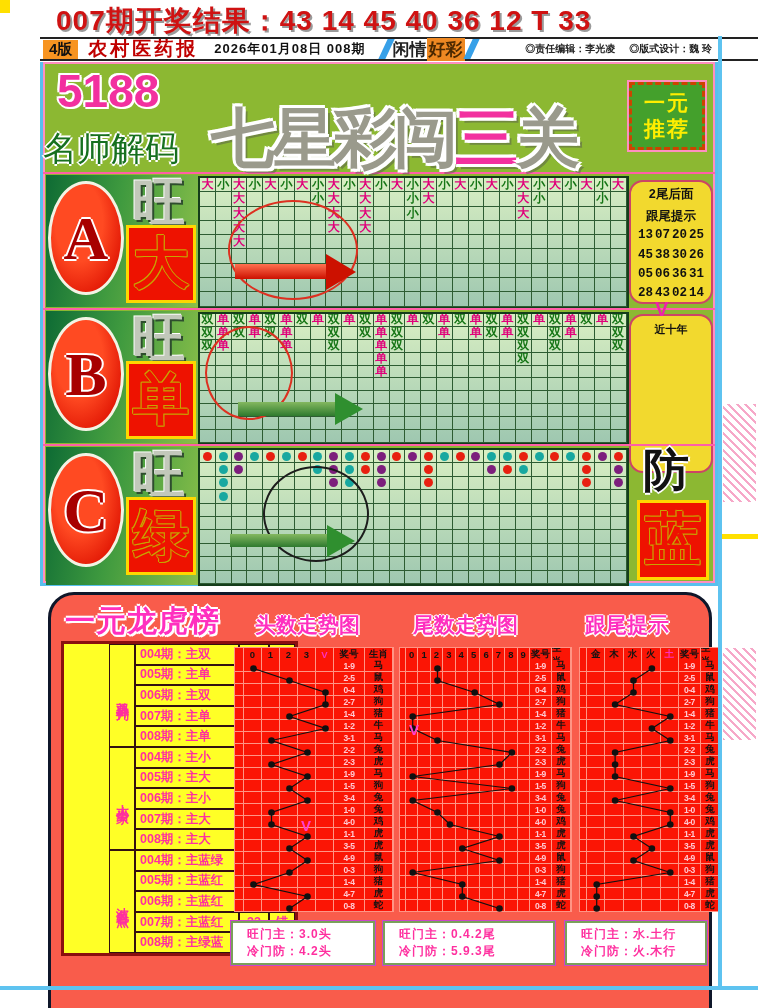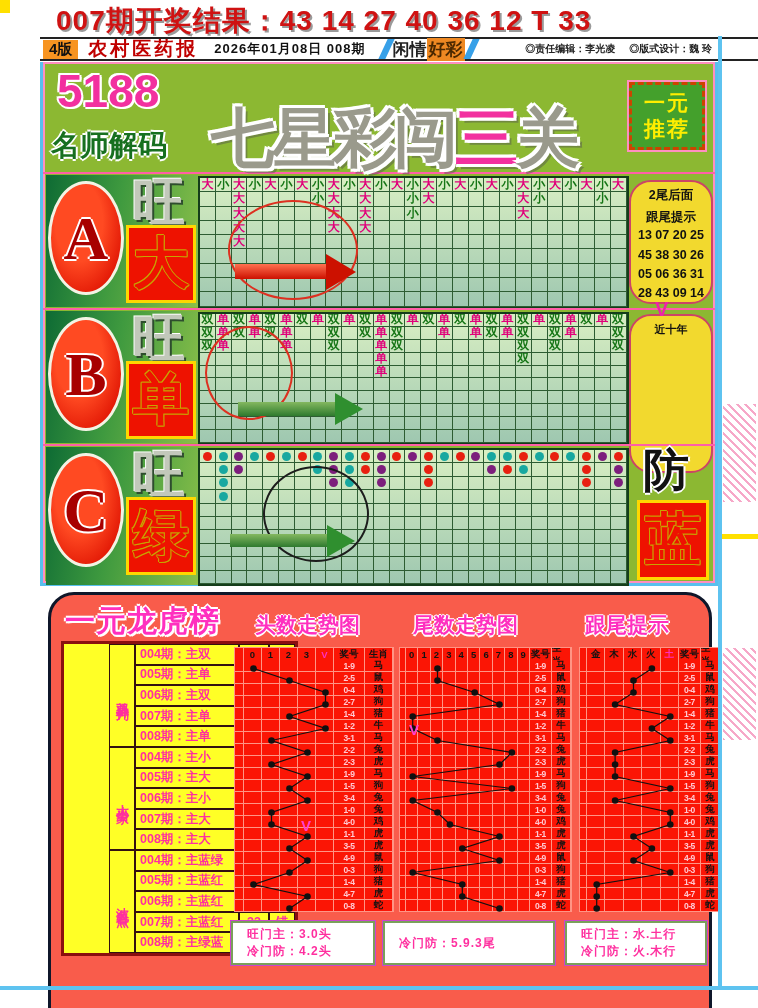--- a/index.html
+++ b/index.html
@@ -24,21 +24,21 @@
              font-family:"Liberation Serif",serif;}
   .credits{margin-left:auto;margin-right:46px;font-size:10px;font-weight:700;color:#222;display:flex;gap:14px;}
 
   
   .panel{position:absolute;left:40px;top:62px;width:678px;height:524px;background:#8cb832;
          border-left:3px solid #58c0ee;border-right:3px solid #58c0ee;border-bottom:3px solid #58c0ee;
          box-shadow:inset 0 0 0 2px #ff8fc0;}
   .banner{position:relative;height:112px;border-bottom:2px solid #ff5fa8;}
   .code{position:absolute;left:14px;top:2px;font-size:46px;font-weight:900;color:#f2309f;
         text-shadow:-2px 0 #fff,2px 0 #fff,0 -2px #fff,0 2px #fff,2px 2px #fff,-2px -2px #fff;}
-  .subtitle{position:absolute;left:8px;top:64px;font-size:29px;font-weight:700;color:#17701f;
+  .subtitle{position:absolute;left:0;top:64px;font-size:34px;font-weight:400;color:#17701f;
         text-shadow:-2px 0 #fff,2px 0 #fff,0 -2px #fff,0 2px #fff;}
   .mtitle{position:absolute;left:168px;top:8px;font-size:64px;font-weight:900;color:#9a9a8c;
         letter-spacing:-3px;white-space:nowrap;
         text-shadow:-3px 0 #fff,3px 0 #fff,0 -3px #fff,0 3px #fff,3px 3px #fff,-3px -3px #fff,5px 5px 0 rgba(80,80,80,.45);margin-top:25px;}
   .mtitle .pk3{color:#f2309f;}
   .recommend{position:absolute;right:10px;top:20px;width:76px;height:68px;background:#44a02c;
         border:3px dashed #cc4400;outline:2px solid #ff8fc0;display:flex;flex-direction:column;
         align-items:center;justify-content:center;}
   .recommend div{font-size:21px;font-weight:900;color:#ffee00;line-height:1.25;letter-spacing:2px;}
 
@@ -77,21 +77,21 @@
   .red-ring{border:2.5px solid #dd3020;}
   .black-ring{border:2px solid #1c1c1c;}
   .shaft{position:absolute;}
   .red-shaft{background:linear-gradient(180deg,#ff7050,#cc1100);}
   .green-shaft{background:linear-gradient(180deg,#84b860,#2e7a2e);}
   .head{position:absolute;width:0;height:0;}
   .red-head{border-left:30px solid #cc1100;border-top:18px solid transparent;border-bottom:18px solid transparent;}
   .green-head{border-left:28px solid #2f8f2f;border-top:16px solid transparent;border-bottom:16px solid transparent;}
 
   .sidebox{position:absolute;left:586px;width:84px;background:#f2d92e;border:2px solid #cc4466;
-           border-radius:22px;overflow:hidden;}
+           border-radius:14px;overflow:hidden;font-family:Liberation Mono, monospace;}
   .sb-title{font-size:12.5px;font-weight:800;color:#111;text-align:center;line-height:1.45;margin-top:4px;}
   .sb-nrow{display:flex;justify-content:space-between;padding:0 7px;font-size:12.5px;font-weight:700;
            color:#111;line-height:1.55;}
   .sb-plain-title{font-size:11px;font-weight:700;color:#111;text-align:center;margin-top:6px;}
   .fang{position:absolute;left:600px;top:-6px;font-size:46px;font-weight:900;color:#111;
         text-shadow:-2px 0 #fff,2px 0 #fff,0 -2px #fff,0 2px #fff;}
   .fangbox{position:absolute;left:594px;top:54px;width:72px;height:80px;background:#ee1200;
         border:3px solid #ffd700;display:flex;align-items:center;justify-content:center;}
   .vmark{position:absolute;color:#ee22aa;font-weight:900;font-size:20px;}
 
@@ -135,21 +135,21 @@
   .hatch{position:absolute;left:723px;width:33px;background:repeating-linear-gradient(45deg,#f6a8c8 0 2px,#fff 2px 6px);}
   .hatch1{top:404px;height:98px;}
   .hatch2{top:648px;height:92px;}
 </style>
 </head>
 <body>
 
 <div class="page" data-interactable="false">
 
   <div class="corner-chip" data-interactable="false"></div>
-  <div class="headline" data-interactable="false">007期开奖结果：43 14 27 40 36 12 T 33</div>
+  <div class="headline" data-interactable="false">007期开奖结果：43 14 45 40 36 12 T 33</div>
 
   <div class="mast" data-interactable="false">
     <span class="ed" data-interactable="false">4版</span>
     <span class="paper" data-interactable="false">农村医药报</span>
     <span class="dateis" data-interactable="false">2026年01月08日  008期</span>
     <span class="colblock" data-interactable="false">
       <span class="slash" data-interactable="false"></span>
       <span class="colfirst" data-interactable="false">闲情</span>
       <span class="colsecond" data-interactable="false">好彩</span>
       <span class="slash" data-interactable="false"></span>
@@ -536,21 +536,21 @@
             </div>
             <div class="sb-nrow" data-interactable="false">
               <span data-interactable="false">05</span>
               <span data-interactable="false">06</span>
               <span data-interactable="false">36</span>
               <span data-interactable="false">31</span>
             </div>
             <div class="sb-nrow" data-interactable="false">
               <span data-interactable="false">28</span>
               <span data-interactable="false">43</span>
-              <span data-interactable="false">09</span>
+              <span data-interactable="false">02</span>
               <span data-interactable="false">14</span>
             </div>
           </div>
         </div>
         <div class="section sec1" data-interactable="false">
           <div class="badge" data-interactable="false">
             <div class="abc-ellipse" data-interactable="false">
               <span class="abc-letter" data-interactable="false">B</span>
             </div>
             <div class="wang" data-interactable="false">旺</div>
@@ -2117,20 +2117,21 @@
             <circle cx="16.7" cy="260.5" r="3.3" fill="#101010" data-interactable="false"></circle>
           </svg>
         </div>
       </div>
     <div id="cfooters" data-interactable="false">
         <div class="cfoot" data-interactable="false" style="left: 180px; top: 326px; width: 144px; height: 44px;">
           <div data-interactable="false">旺门主：3.0头</div>
           <div data-interactable="false">冷门防：4.2头</div>
         </div>
         <div class="cfoot" data-interactable="false" style="left: 332px; top: 326px; width: 172px; height: 44px;">
+          <div data-interactable="false">旺门主：0.4.2尾</div>
           <div data-interactable="false">冷门防：5.9.3尾</div>
         </div>
         <div class="cfoot" data-interactable="false" style="left: 514px; top: 326px; width: 142px; height: 44px;">
           <div data-interactable="false">旺门主：水.土行</div>
           <div data-interactable="false">冷门防：火.木行</div>
         </div>
       </div>
   </div>
 
   <div class="vline-right" data-interactable="false"></div>

